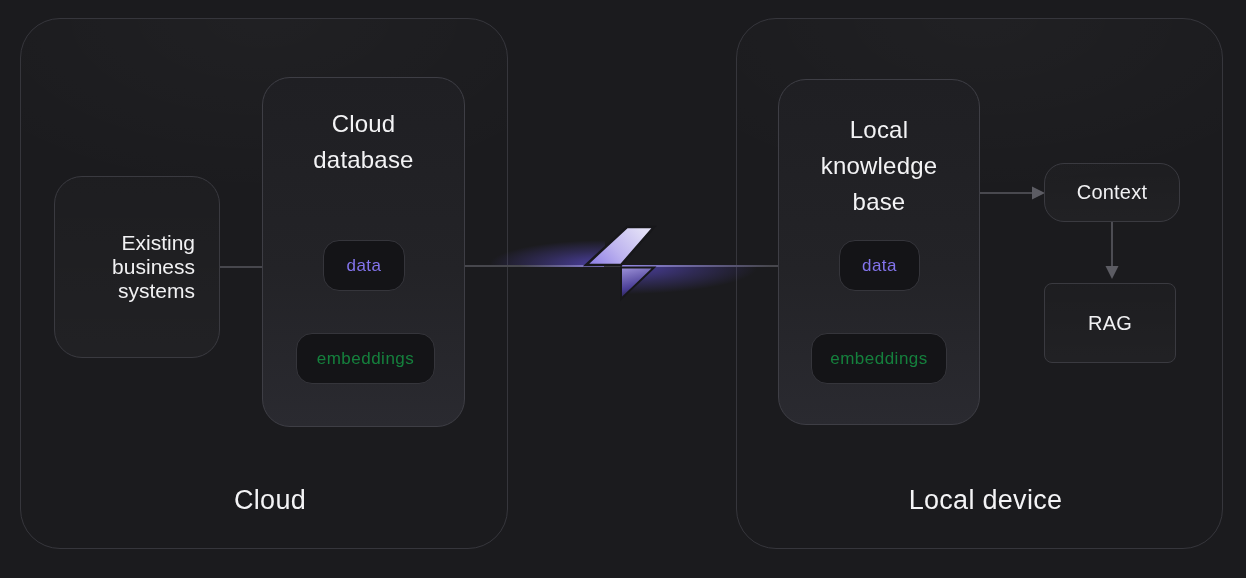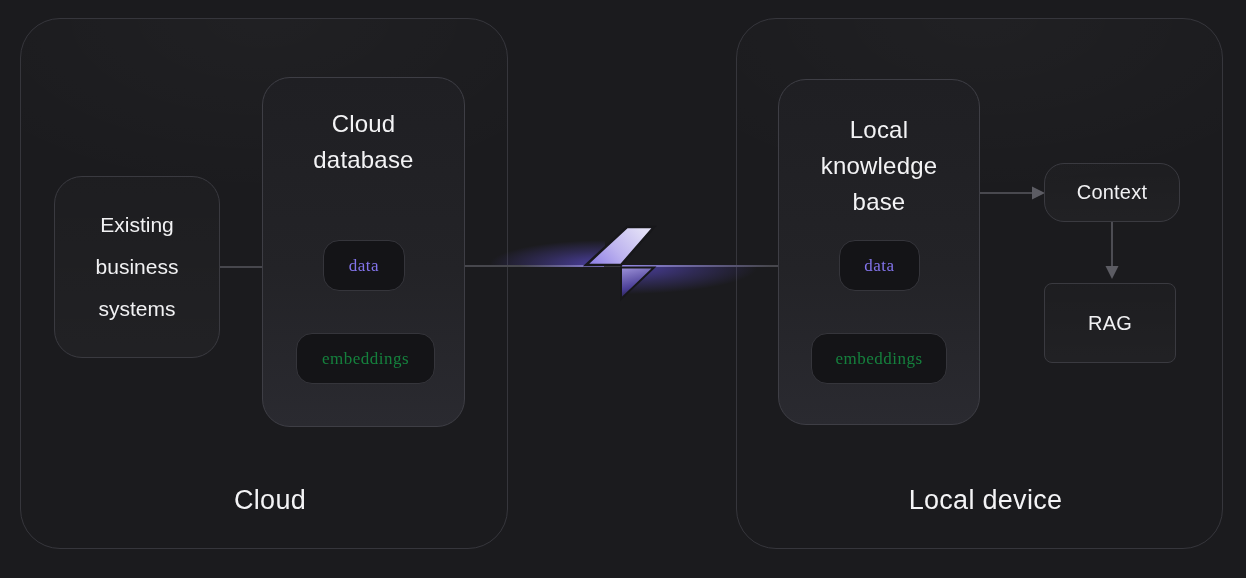--- a/index.html
+++ b/index.html
@@ -42,39 +42,39 @@
   }
   .node-title{
     text-align:center;
     font-size:24px;
     line-height:36px;
     color:#f3f3f5;
     letter-spacing:.2px;
   }
   .center-text{
     display:flex;align-items:center;justify-content:center;
-    text-align:center;
+    text-align:right;
     width:100%;height:100%;
     box-sizing:border-box;
   }
   
   .pill{
     position:absolute;
     box-sizing:border-box;
     border:1px solid #35353b;
     border-radius:16px;
     background:#141417;
     display:flex;align-items:center;justify-content:center;
-    font-family:Liberation Serif, serif;
+    font-family:Liberation Sans, sans-serif;
     font-size:17px;
     letter-spacing:.5px;
   }
   .pill.data{color:#8374ec;}
   .pill.embeddings{color:#15803d;}
-  .ebs-text{font-size:21px;line-height:42px;color:#f1f1f3;}
+  .ebs-text{font-size:21px;line-height:24px;color:#f1f1f3;}
   .small-node-text{font-size:20px;color:#f1f1f3;letter-spacing:.2px;}
   svg.overlay{
     position:absolute;left:0;top:0;
     pointer-events:none;
   }
 </style>
 </head>
 <body>
 
 <div class="stage">

